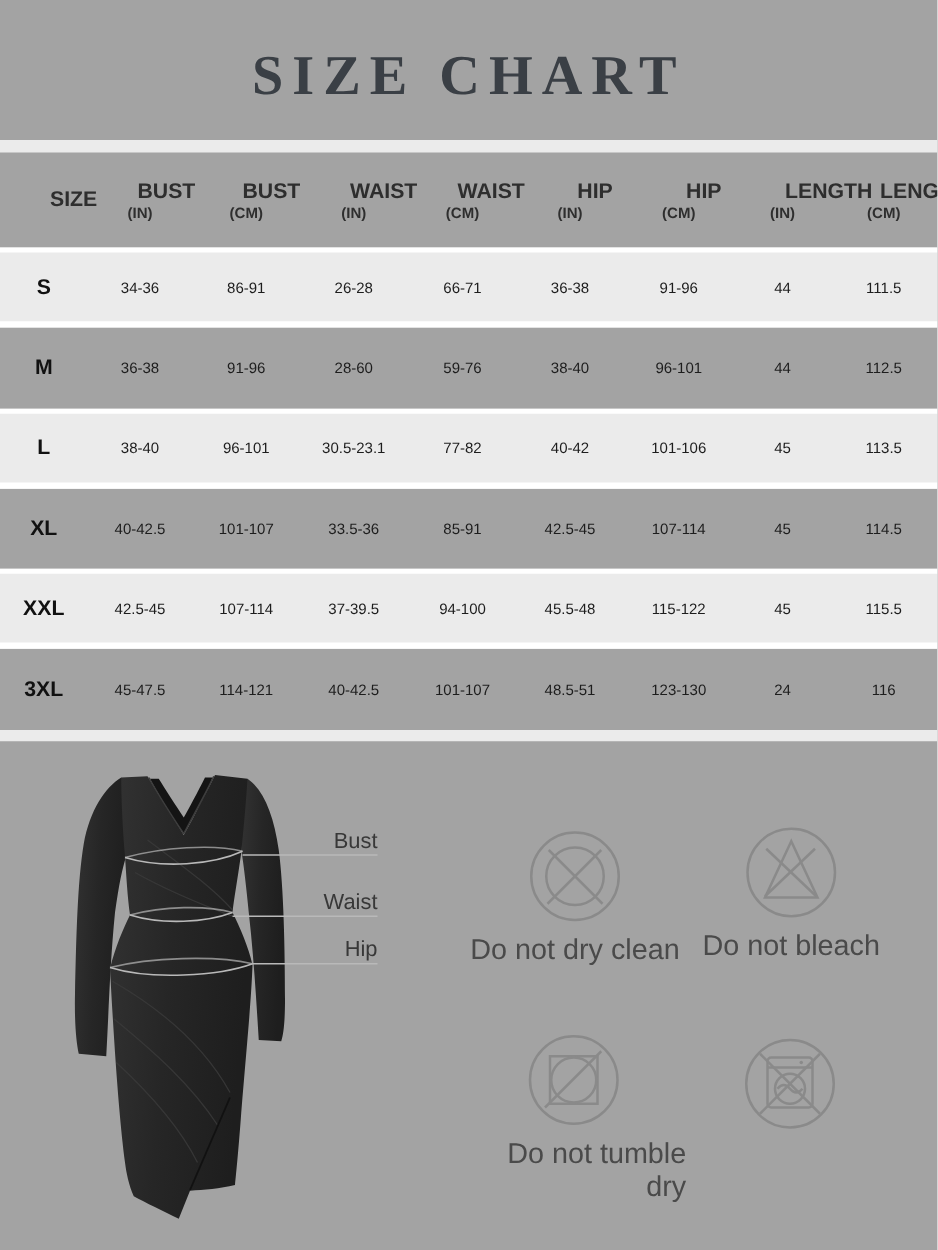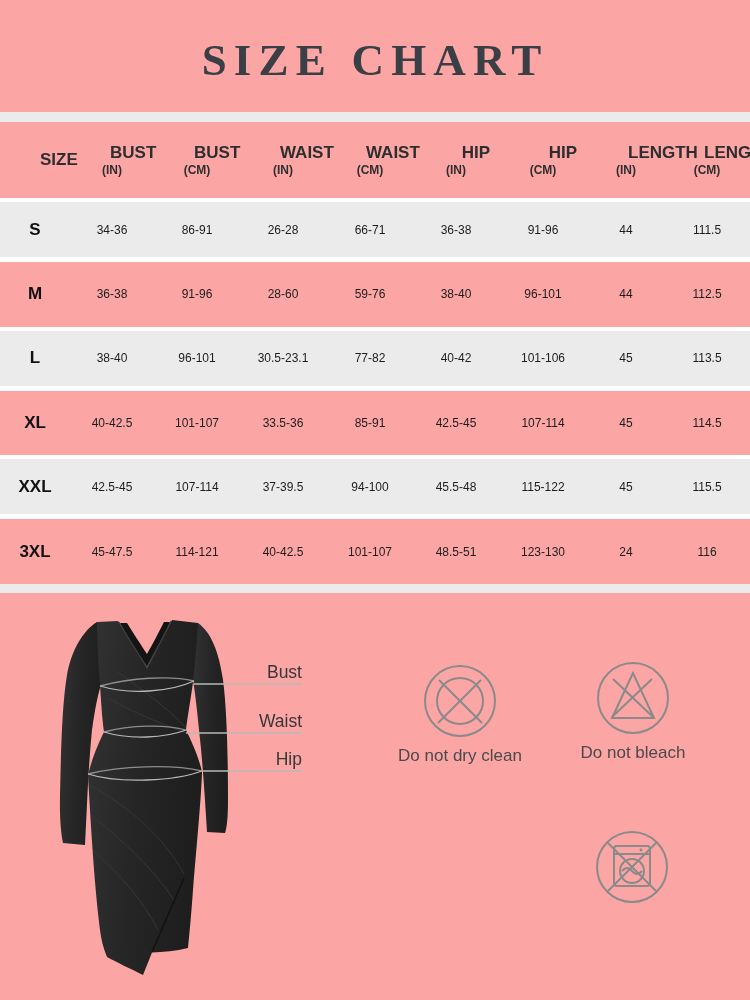--- a/index.html
+++ b/index.html
@@ -1,16 +1,16 @@
 <!DOCTYPE html>
 <html><head>
 <meta charset="utf-8">
 <style>
   html,body{margin:0;padding:0;background:#fff;}
-  .page{position:relative;width:750px;height:1000px;background:#fca5a5;overflow:hidden;
+  .page{position:relative;width:750px;height:1000px;background:#a3a3a3;overflow:hidden;
         font-family:"Liberation Sans",sans-serif;
         --cols:70px 84px 86px 86px 88px 84px 90px 76px 86px;}
   .title{position:absolute;top:34px;left:0;width:100%;text-align:center;
          font-family:"Liberation Serif",serif;font-weight:bold;font-size:45px;
          letter-spacing:0.16em;color:#3a3f45;white-space:nowrap;}
   .strip{position:absolute;left:0;right:0;background:#ebebeb;}
   .strip-top{top:112px;height:10px;}
   .strip-bottom{top:584px;height:9px;}
   .size-table{position:absolute;top:122px;left:0;width:750px;}
   .thead{display:grid;grid-template-columns:var(--cols);height:76px;align-items:center;}
@@ -21,21 +21,21 @@
   .trow.stripe{background:#ebebeb;border-top:4px solid #fff;border-bottom:5px solid #fff;}
   .cell{text-align:center;font-size:12px;color:#1d1d1d;}
   .cell.size{font-weight:bold;font-size:17px;color:#111;}
   .figure{position:absolute;left:0;top:600px;width:375px;height:400px;}
   .care{position:absolute;left:375px;top:600px;width:375px;height:400px;}
   .care-item{position:absolute;width:180px;display:flex;flex-direction:column;align-items:center;}
   #care1{left:-5px;top:63px;}
   #care2{left:168px;top:60px;}
   #care3{left:-6px;top:226px;}
   #care4{left:167px;top:229px;}
-  .care-label{margin-top:7px;font-size:17px;color:#4a4a4a;text-align:right;}
+  .care-label{margin-top:7px;font-size:23px;color:#4a4a4a;text-align:right;}
   #care4 .care-label{width:132px;line-height:1.25;margin-top:4px;}
   .care-icon{stroke:#8a8a8a;stroke-width:2;fill:none;}
   .meas-text{font-size:17.5px;fill:#383838;font-family:"Liberation Sans",sans-serif;}
 </style>
 </head>
 <body>
 
 <div class="page">
 
   <div class="title">SIZE CHART</div>
@@ -249,20 +249,29 @@
     <div class="care-item" id="care2">
       <svg class="care-icon" width="76" height="76" viewBox="0 0 76 76">
         <circle cx="38" cy="38" r="35"></circle>
         <path d="M 38,13 L 17,58 L 59,58 Z"></path>
         <line x1="18" y1="19" x2="58" y2="57"></line>
         <line x1="57" y1="19" x2="17" y2="57"></line>
       </svg>
       <div class="care-label">Do not bleach</div>
     </div>
 
+    <div class="care-item" id="care3">
+      <svg class="care-icon" width="76" height="76" viewBox="0 0 76 76">
+        <circle cx="38" cy="38" r="35"></circle>
+        <rect x="19" y="19" width="38" height="38"></rect>
+        <circle cx="38" cy="38" r="18"></circle>
+        <line x1="60" y1="15" x2="15" y2="60"></line>
+      </svg>
+      <div class="care-label">Do not tumble dry</div>
+    </div>
 
     <div class="care-item" id="care4">
       <svg class="care-icon" width="76" height="76" viewBox="0 0 76 76">
         <circle cx="38" cy="38" r="35"></circle>
         <rect x="20" y="17" width="36" height="40" rx="3"></rect>
         <line x1="20" y1="25" x2="56" y2="25"></line>
         <circle cx="47" cy="21" r="1.4" fill="#8a8a8a" stroke="none"></circle>
         <circle cx="38" cy="42" r="12"></circle>
         <path d="M 28,42 q 5,-6 10,0 q 5,6 10,0"></path>
         <line x1="14" y1="14" x2="62" y2="62"></line>

